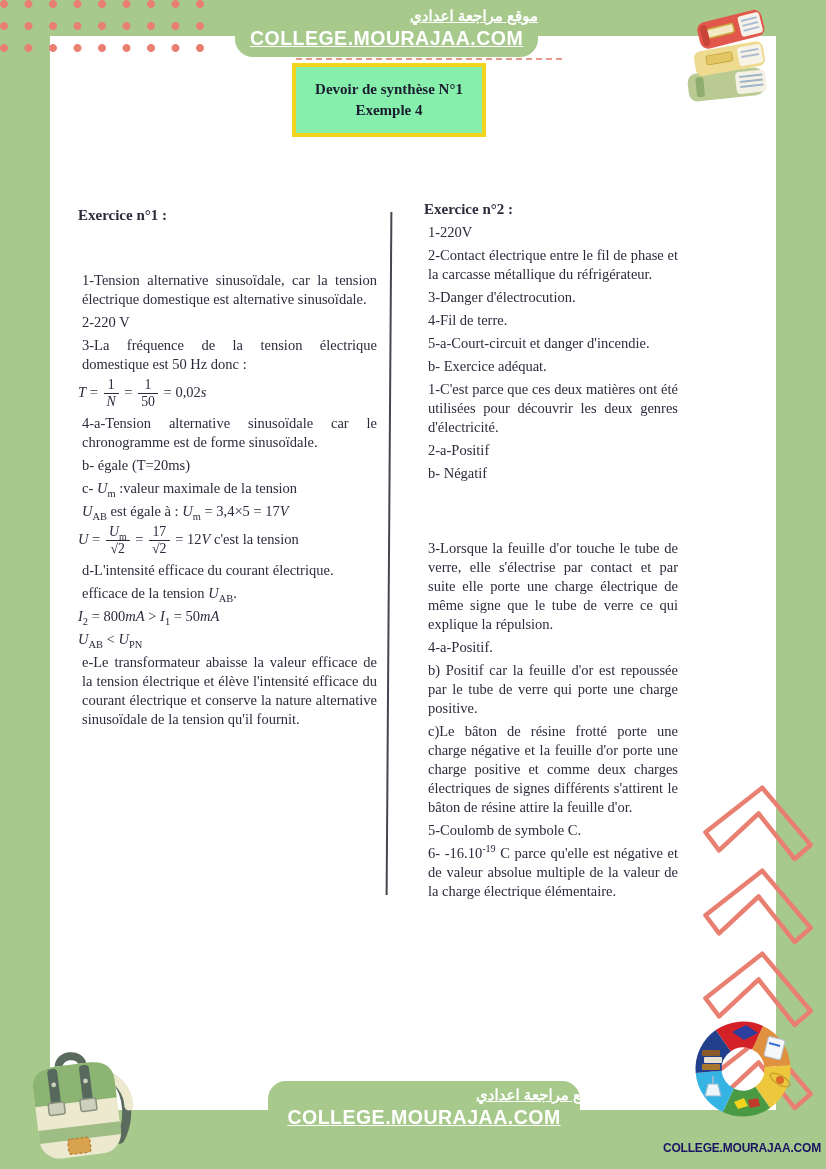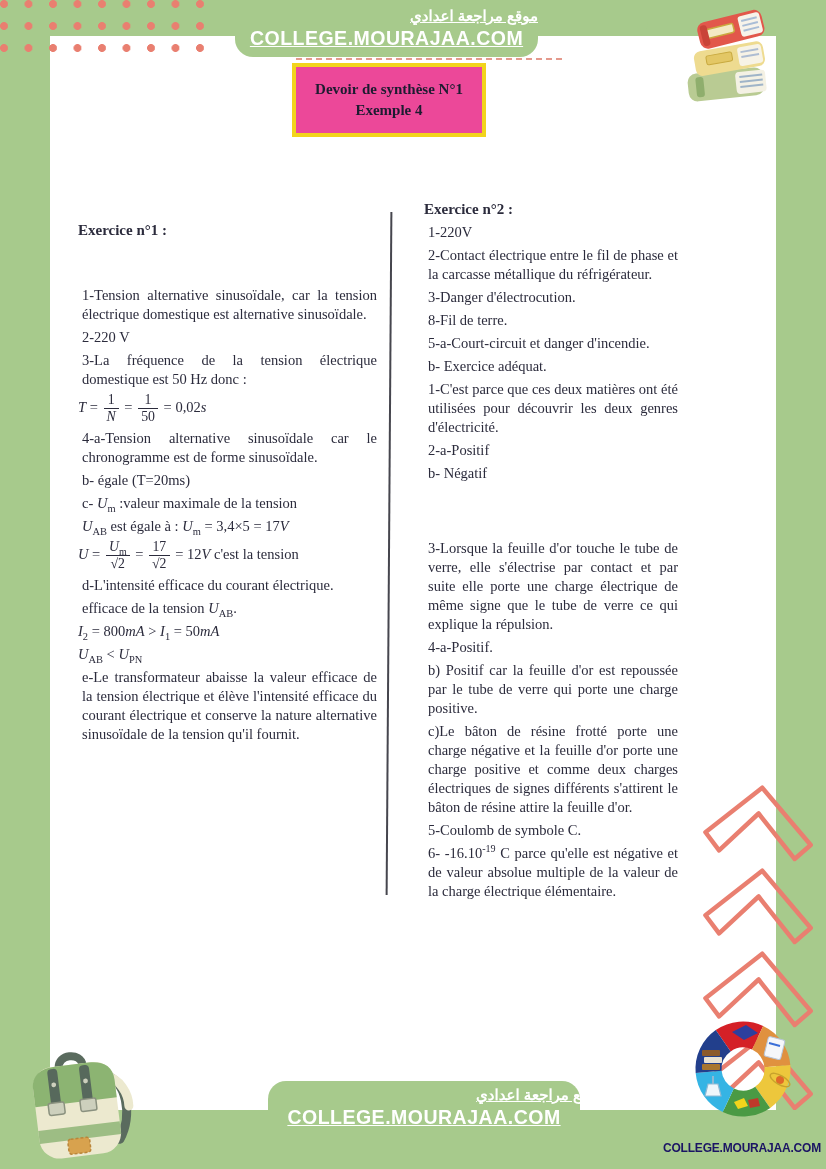--- a/index.html
+++ b/index.html
@@ -31,27 +31,27 @@
   .site-block .ar{display:block;font-family:"Liberation Sans",sans-serif;font-weight:700;
                   font-size:15px;color:#ffffff;text-decoration:underline;line-height:20px;cursor:pointer;text-align:right;}
   .site-block .dom{display:block;font-family:"Liberation Sans",sans-serif;font-weight:700;
                    font-size:19.5px;color:#ffffff;text-decoration:underline;letter-spacing:.5px;
                    line-height:24px;cursor:pointer;}
   .hdr-text{left:235px;top:6px;width:303px;}
   .ftr-text{left:244px;top:1085px;width:360px;}
 
   
   .title-box{left:292px;top:63px;width:186px;height:66px;border:4px solid #f2d41c;
-             background:#ec4899;z-index:3;display:flex;flex-direction:column;
+             background:#86efac;z-index:3;display:flex;flex-direction:column;
              justify-content:center;align-items:center;}
   .title-box .t1,.title-box .t2{font-weight:700;font-size:15px;color:#1c1c30;line-height:21px;}
 
   
   .col{z-index:3;color:#2b2b3c;font-size:14.5px;line-height:19px;text-align:justify;}
-  .col-left{left:78px;top:221px;width:303px;}
+  .col-left{left:78px;top:206px;width:303px;}
   .col-right{left:424px;top:200px;width:258px;}
   .col .h{font-weight:700;font-size:15px;text-align:left;}
   .col .p{margin:4px;}
   .col .f{margin:4px 0;text-align:left;}
   .col i{font-style:italic;}
   .col sub{font-size:.72em;vertical-align:-0.4em;line-height:0;}
   .col sup{font-size:.7em;vertical-align:.55em;line-height:0;}
   .frac{display:inline-block;vertical-align:middle;text-align:center;line-height:1.05;
         font-size:13.8px;margin:0 2px;}
   .frac .num{display:block;border-bottom:1.3px solid #2b2b3c;padding:0 3px 1px;}
@@ -107,21 +107,21 @@
     <div class="p">efficace de la tension <i>U</i><sub>AB</sub>.</div>
     <div class="f"><i>I</i><sub>2</sub> = 800<i>mA</i> &gt; <i>I</i><sub>1</sub> = 50<i>mA</i></div>
     <div class="f"><i>U</i><sub>AB</sub> &lt; <i>U</i><sub>PN</sub></div>
     <div class="p">e-Le transformateur abaisse la valeur efficace de la tension électrique et élève l'intensité efficace du courant électrique et conserve la nature alternative sinusoïdale de la tension qu'il fournit.</div>
   </div>
 <div class="abs col col-right" id="col-right">
     <div class="h">Exercice n°2 :</div>
     <div class="p">1-220V</div>
     <div class="p">2-Contact électrique entre le fil de phase et la carcasse métallique du réfrigérateur.</div>
     <div class="p">3-Danger d'électrocution.</div>
-    <div class="p">8-Fil de terre.</div>
+    <div class="p">4-Fil de terre.</div>
     <div class="p">5-a-Court-circuit et danger d'incendie.</div>
     <div class="p">b- Exercice adéquat.</div>
     <div class="p">1-C'est parce que ces deux matières ont été utilisées pour découvrir les deux genres d'électricité.</div>
     <div class="p">2-a-Positif</div>
     <div class="p">b- Négatif</div>
     <div class="p" style="margin-top: 56px;">3-Lorsque la feuille d'or touche le tube de verre, elle s'électrise par contact et par suite elle porte une charge électrique de même signe que le tube de verre ce qui explique la répulsion.</div>
     <div class="p">4-a-Positif.</div>
     <div class="p">b) Positif car la feuille d'or est repoussée par le tube de verre qui porte une charge positive.</div>
     <div class="p">c)Le bâton de résine frotté porte une charge négative et la feuille d'or porte une charge positive et comme deux charges électriques de signes différents s'attirent le bâton de résine attire la feuille d'or.</div>
     <div class="p">5-Coulomb de symbole C.</div>

